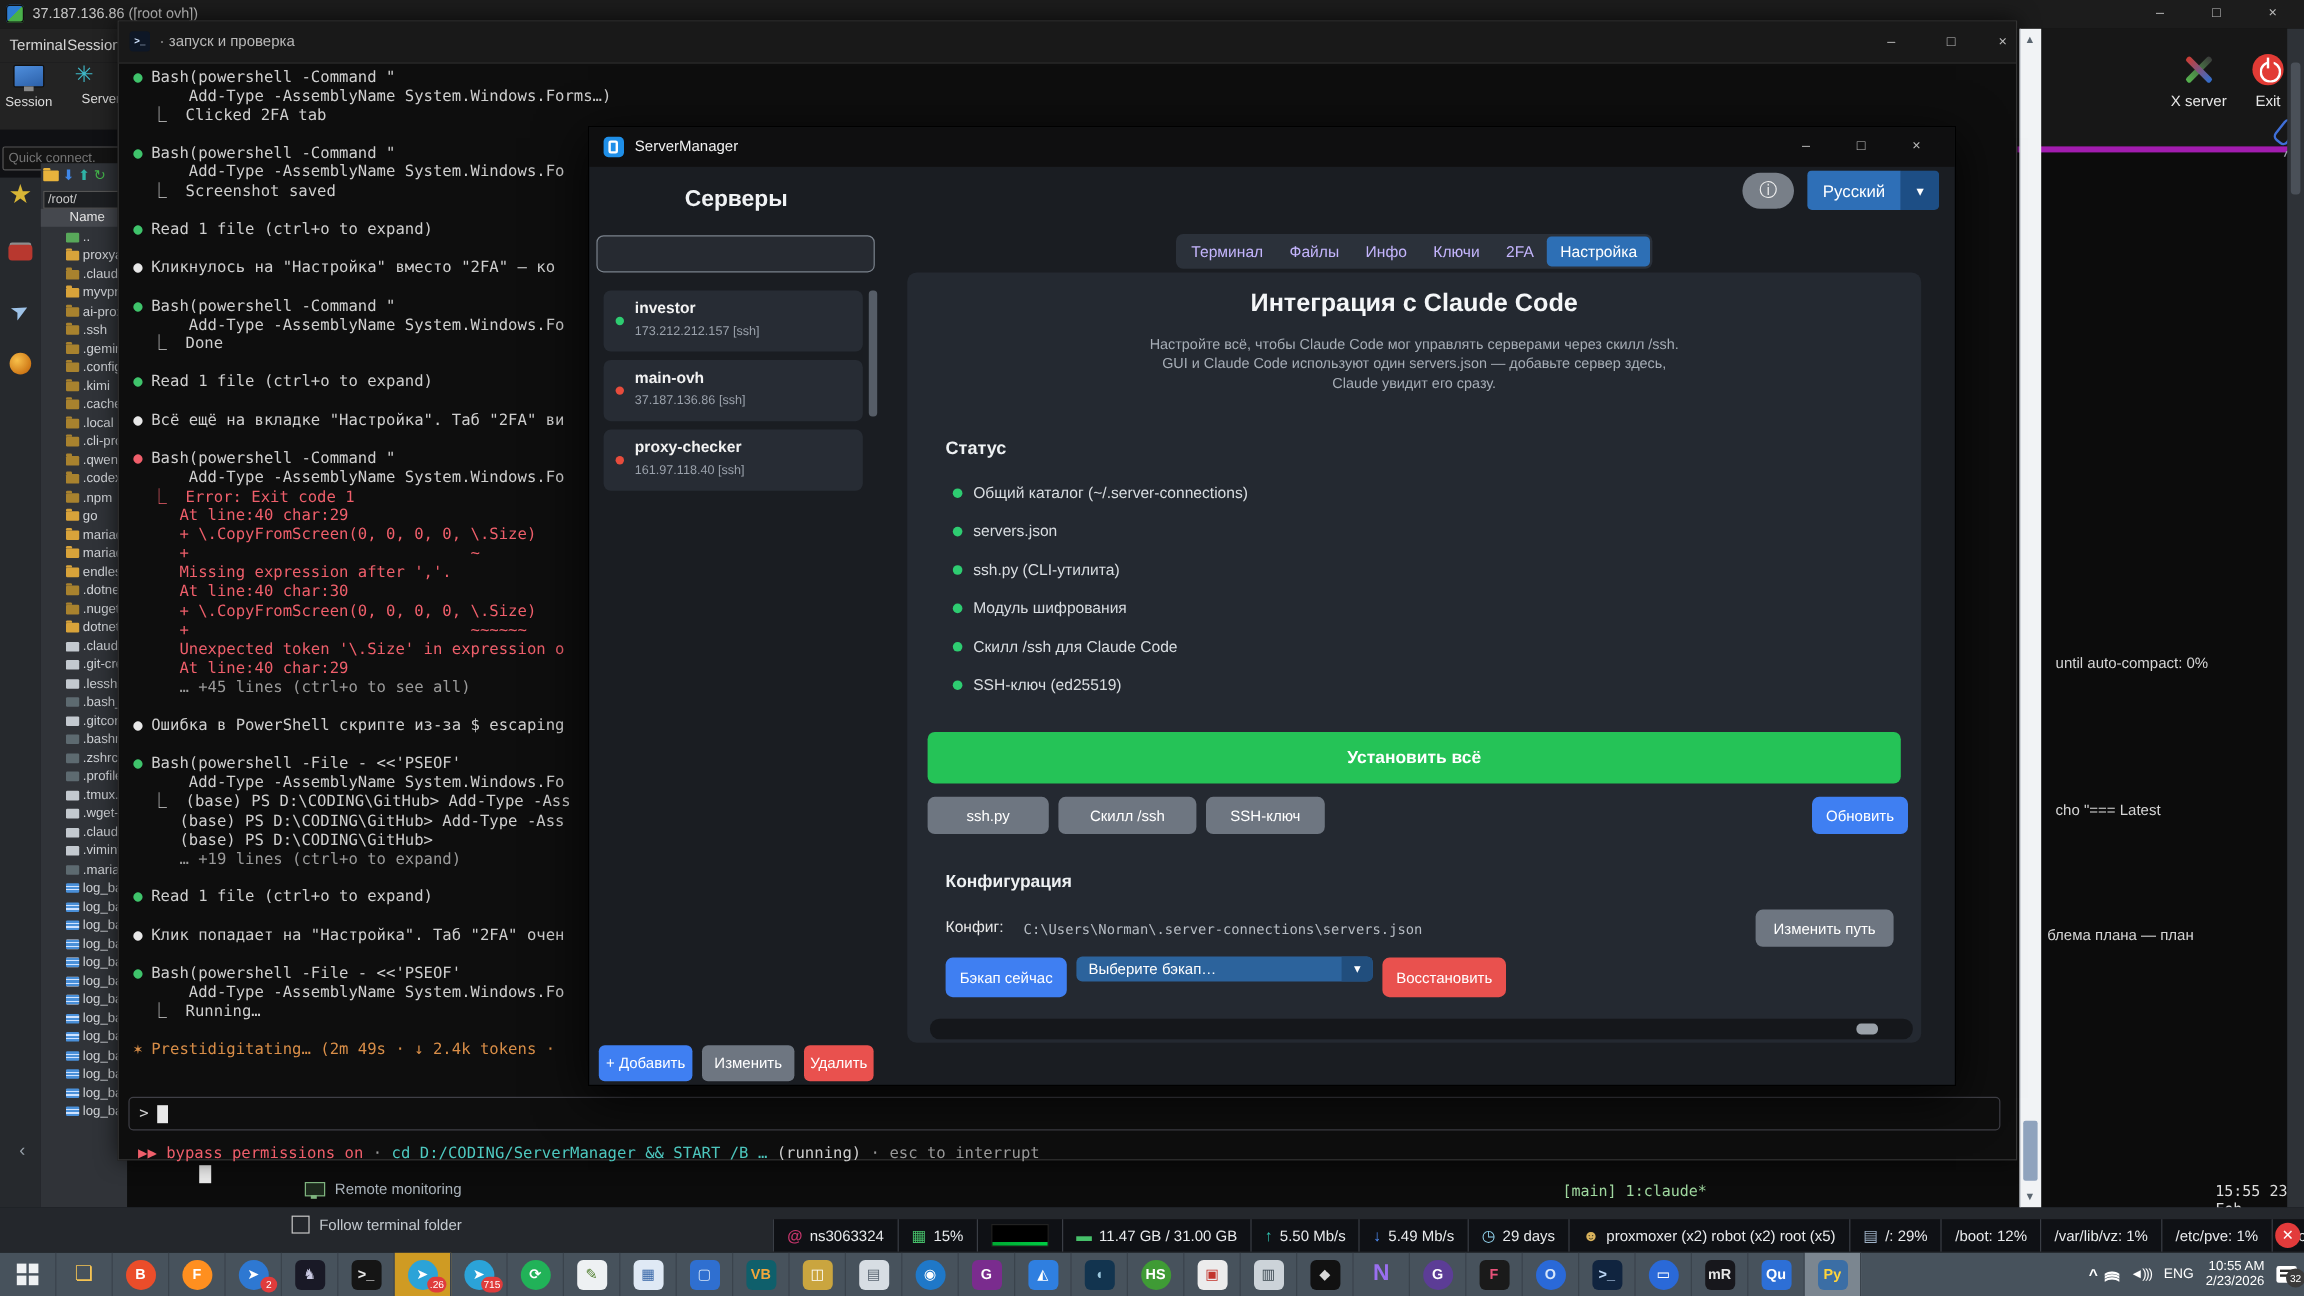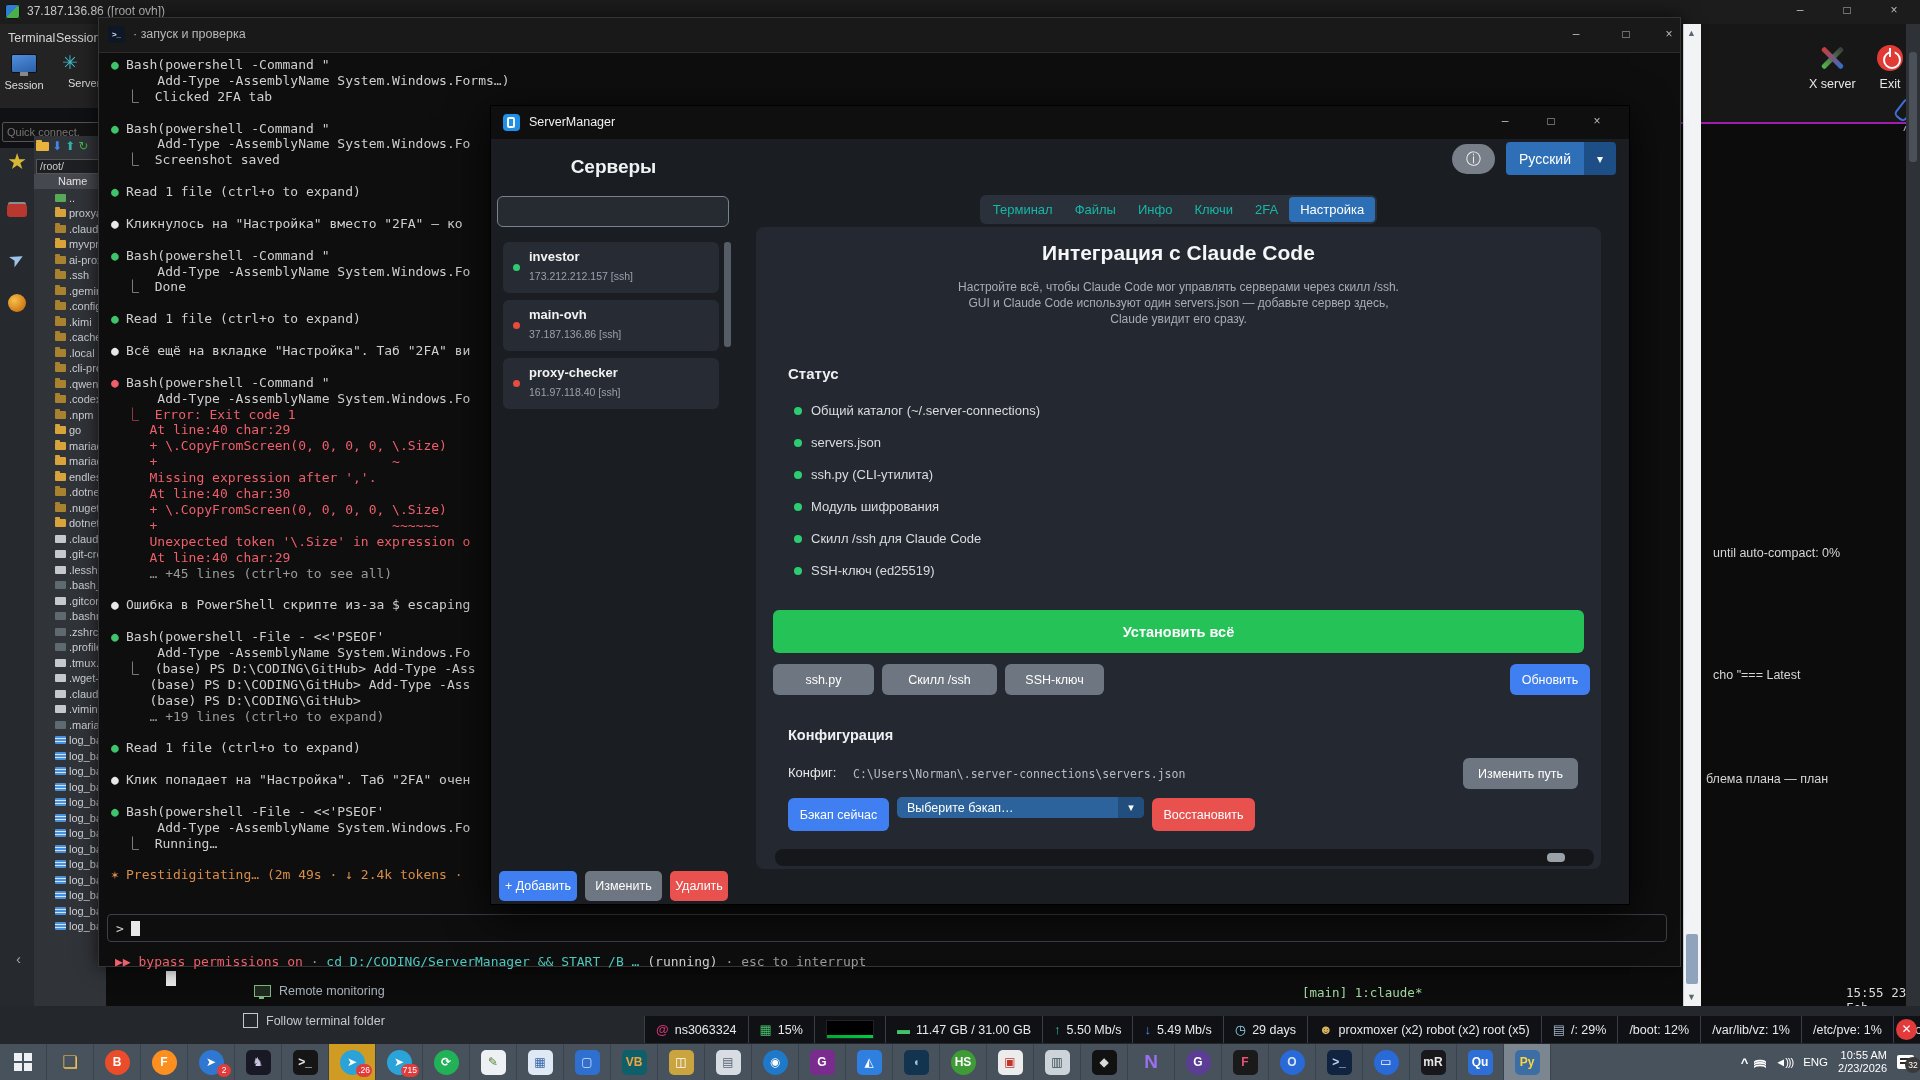--- a/index.html
+++ b/index.html
@@ -52,21 +52,21 @@
   .fp-ic.sc{background:#5d6a70;}
   .fp-ic.lg{background:repeating-linear-gradient(#4a90d9 0 2px,#cfe3ff 2px 3px);}
   .fp-ic.up{background:#58a85a;}
   
   .mx-termbg{left:106px;top:24px;width:1800px;height:982px;background:#0c0c0c;}
   .mx-frag{color:#d6d6d6;font-size:12.5px;white-space:pre;padding-left:11px;}
   .mx-tmux-left{color:#9fd79f;font-size:12.5px;}
   .mx-tmux-right{color:#dcdcdc;font-size:12.5px;}
   .mx-cursor{left:166px;top:971px;width:10px;height:15px;background:#e8e8e8;}
   
-  .mx-rightstrip{left:1681px;top:24px;width:239px;height:98px;background:#171717;border-bottom:2px solid #a21caf;}
+  .mx-rightstrip{left:1681px;top:24px;width:239px;height:98px;background:#171717;border-bottom:5px solid #a21caf;}
   .ra-label{color:#e8e8e8;font-size:12.5px;text-align:center;}
   .xserver-ic{width:26px;height:26px;position:relative;}
   .xserver-ic:before,.xserver-ic:after{content:"";position:absolute;left:11px;top:-1px;width:5px;height:28px;border-radius:2px;}
   .xserver-ic:before{transform:rotate(45deg);background:linear-gradient(#3b3b3b,#56b44e);}
   .xserver-ic:after{transform:rotate(-45deg);background:linear-gradient(#d03b30,#2f6fd0);}
   .exit-ic{width:26px;height:26px;border-radius:50%;background:#e23b35;position:relative;}
   .exit-ic:before{content:"";position:absolute;left:6px;top:6px;width:14px;height:14px;border:2px solid #fff;border-radius:50%;
     clip-path:polygon(0 0,35% 0,35% 40%,65% 40%,65% 0,100% 0,100% 100%,0 100%);}
   .exit-ic:after{content:"";position:absolute;left:12px;top:3px;width:2px;height:9px;background:#fff;}
   .paperclip{width:10px;height:18px;border:2px solid #3f6fd8;border-radius:5px;transform:rotate(38deg);}
@@ -128,21 +128,21 @@
   .sm-listscroll{left:233px;top:136px;width:7px;height:105px;background:#565d67;border-radius:3px;}
   .sm-sidebtn{top:765px;height:30px;border-radius:5px;color:#fff;font-size:12.5px;display:flex;align-items:center;justify-content:center;overflow:hidden;}
   .k-primary{background:#3f7ff2;} .k-neutral{background:#6e7681;} .k-danger{background:#e9514e;}
   .sm-infopill{left:961px;top:38px;width:43px;height:30px;border-radius:15px;background:#787f88;color:#f0f0f0;
     font-size:15px;text-align:center;line-height:29px;}
   .sm-lang{left:1015px;top:36px;height:33px;display:flex;border-radius:4px;overflow:hidden;}
   .sm-lang .lab{width:78px;background:#2e6fb7;color:#fff;font-size:14px;display:flex;align-items:center;justify-content:center;}
   .sm-lang .chev{width:32px;background:#1d4e85;color:#fff;font-size:12px;display:flex;align-items:center;justify-content:center;}
   .sm-tabs-wrap{left:265px;top:89px;width:845px;display:flex;justify-content:center;}
   .sm-tabstrip{display:inline-flex;background:#2b313a;border-radius:6px;padding:2px;}
-  .sm-tab{padding:5px 11px;font-size:13px;color:#14b8a6;border-radius:4px;}
+  .sm-tab{padding:5px 11px;font-size:13px;color:#c4b5fd;border-radius:4px;}
   .sm-tab.active{background:#2d6fb5;color:#fff;}
   .sm-card{left:265px;top:121px;width:845px;height:642px;background:#242931;border-radius:8px;}
   .sm-h1{left:0;top:14px;width:100%;text-align:center;color:#f4f6f8;font-size:21px;font-weight:bold;}
   .sm-subs{left:0;top:52px;width:100%;text-align:center;color:#a6adb6;font-size:12px;line-height:16px;}
   .sm-sec{color:#eef1f3;font-size:15px;font-weight:bold;}
   .st-item{position:absolute;left:38px;display:flex;align-items:center;gap:9px;color:#d9dde1;font-size:13px;}
   .st-dot{width:8px;height:8px;border-radius:50%;background:#2ecc71;}
   .sm-install{left:17px;top:383px;width:811px;height:43px;background:#25c357;border-radius:6px;color:#fff;
     font-size:14.5px;font-weight:bold;display:flex;align-items:center;justify-content:center;}
   .sm-btn{position:absolute;top:437px;height:31px;border-radius:6px;color:#fff;font-size:12.5px;

